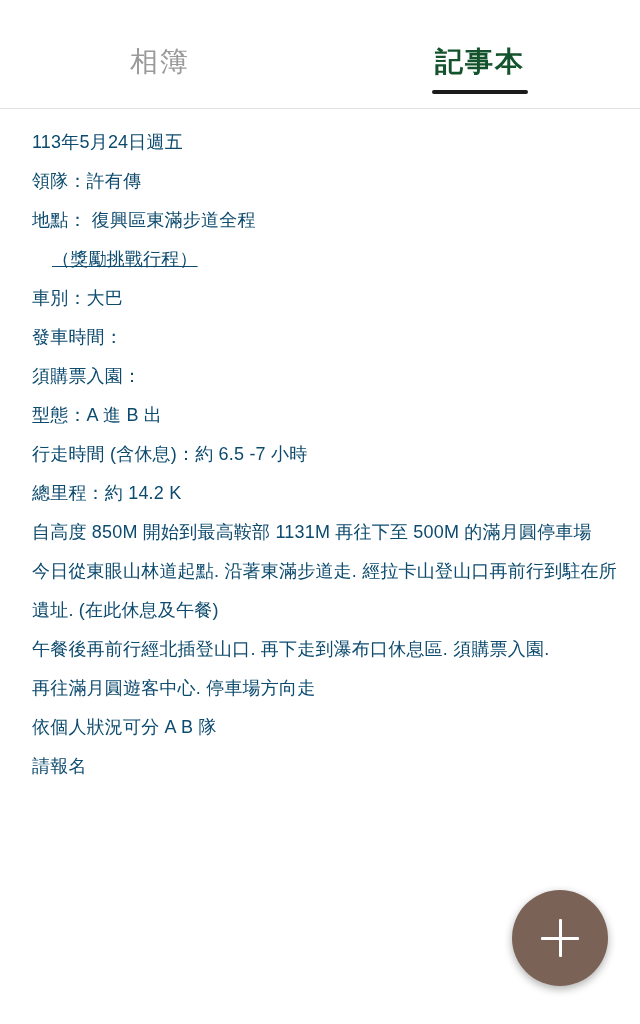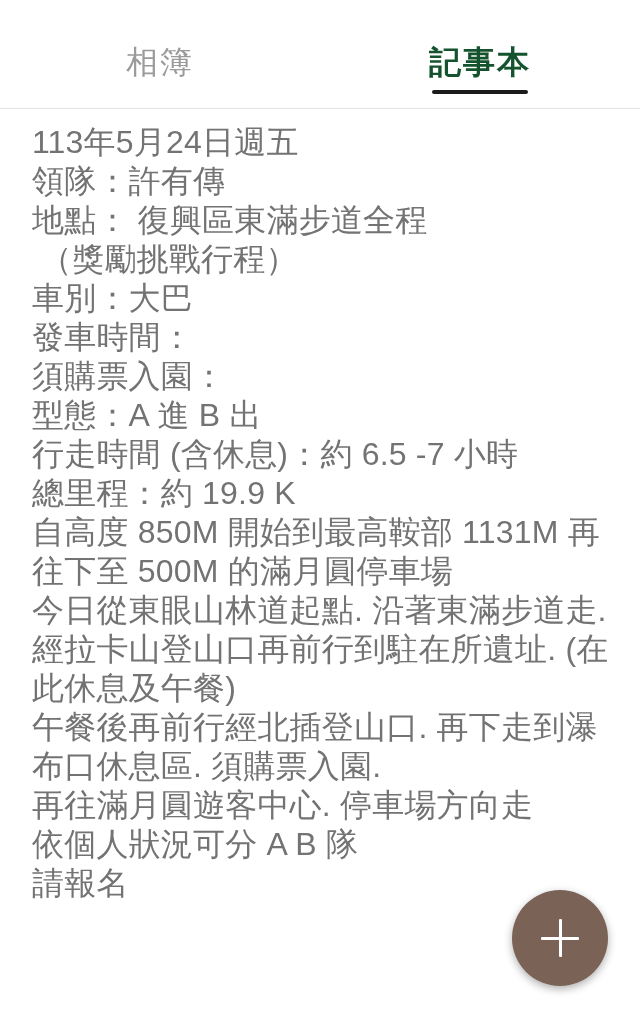--- a/index.html
+++ b/index.html
@@ -41,21 +41,21 @@
   .tab {
     flex: 1 1 50%;
     height: 92px;
     display: flex;
     align-items: center;
     justify-content: center;
     position: relative;
     box-sizing: border-box;
   }
   .tab-label {
-    font-size: 32px;
+    font-size: 28px;
     letter-spacing: 2px;
     line-height: 1;
   }
   .tab-inactive .tab-label {
     color: #9a9a9a;
     font-weight: normal;
   }
   .tab-active .tab-label {
     color: #14532d;
     font-weight: bold;
@@ -77,30 +77,31 @@
     flex: 0 0 auto;
   }
   
   .note-body {
     flex: 1 1 auto;
     padding: 14px 0 0 0;
     overflow: hidden;
     position: relative;
   }
   .note-line {
-    font-size: 32px;
+    font-size: 18px;
     line-height: 39px;
-    color: #737373;
+    color: #0c4a6e;
     padding: 0 14px 0 32px;
     white-space: pre-wrap;
     word-break: break-word;
     letter-spacing: 0.2px;
   }
   .note-line.indent {
-    padding-left: 40px;
+    padding-left: 52px;
+    text-decoration: underline;
   }
   
   .fab {
     position: absolute;
     right: 32px;
     bottom: 38px;
     width: 96px;
     height: 96px;
     border-radius: 50%;
     background: #7b6257;
@@ -155,21 +156,21 @@
   <div class="note-body">
     <div class="note-line">113年5月24日週五</div>
     <div class="note-line">領隊：許有傳</div>
     <div class="note-line">地點： 復興區東滿步道全程</div>
     <div class="note-line indent">（獎勵挑戰行程）</div>
     <div class="note-line">車別：大巴</div>
     <div class="note-line">發車時間：</div>
     <div class="note-line">須購票入園：</div>
     <div class="note-line">型態：A 進 B 出</div>
     <div class="note-line">行走時間 (含休息)：約 6.5 -7 小時</div>
-    <div class="note-line">總里程：約 19.9 K</div>
+    <div class="note-line">總里程：約 14.2 K</div>
     <div class="note-line">自高度 850M 開始到最高鞍部 1131M 再往下至 500M 的滿月圓停車場</div>
     <div class="note-line">今日從東眼山林道起點. 沿著東滿步道走. 經拉卡山登山口再前行到駐在所遺址. (在此休息及午餐)</div>
     <div class="note-line">午餐後再前行經北插登山口. 再下走到瀑布口休息區. 須購票入園.</div>
     <div class="note-line">再往滿月圓遊客中心. 停車場方向走</div>
     <div class="note-line">依個人狀況可分 A B 隊</div>
     <div class="note-line">請報名</div>
   </div>
 
   <button class="fab">
     <span class="fab-plus"></span>

